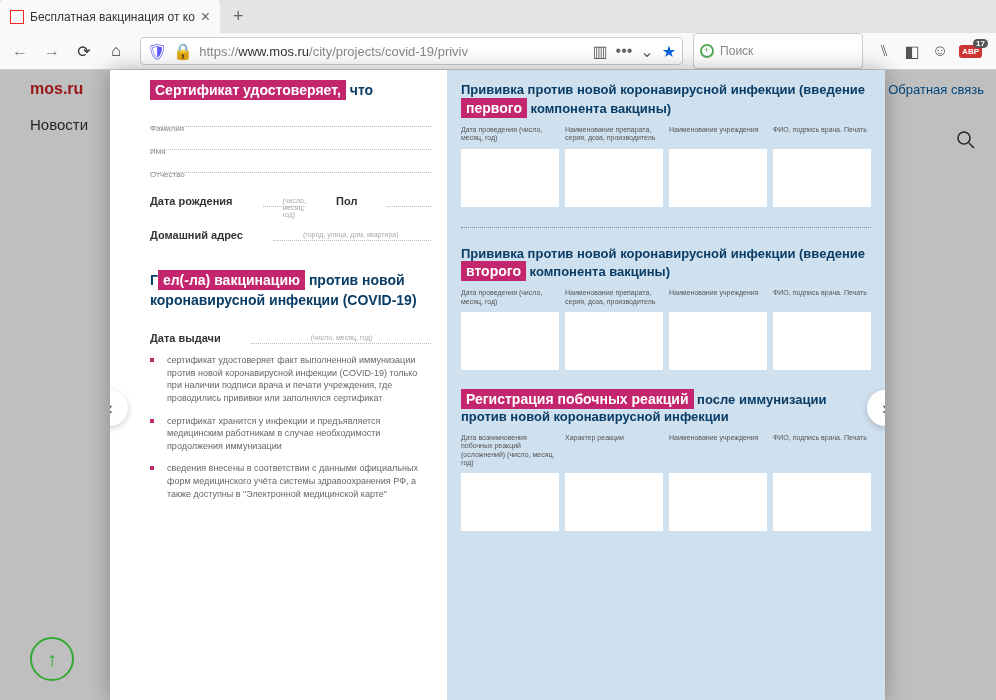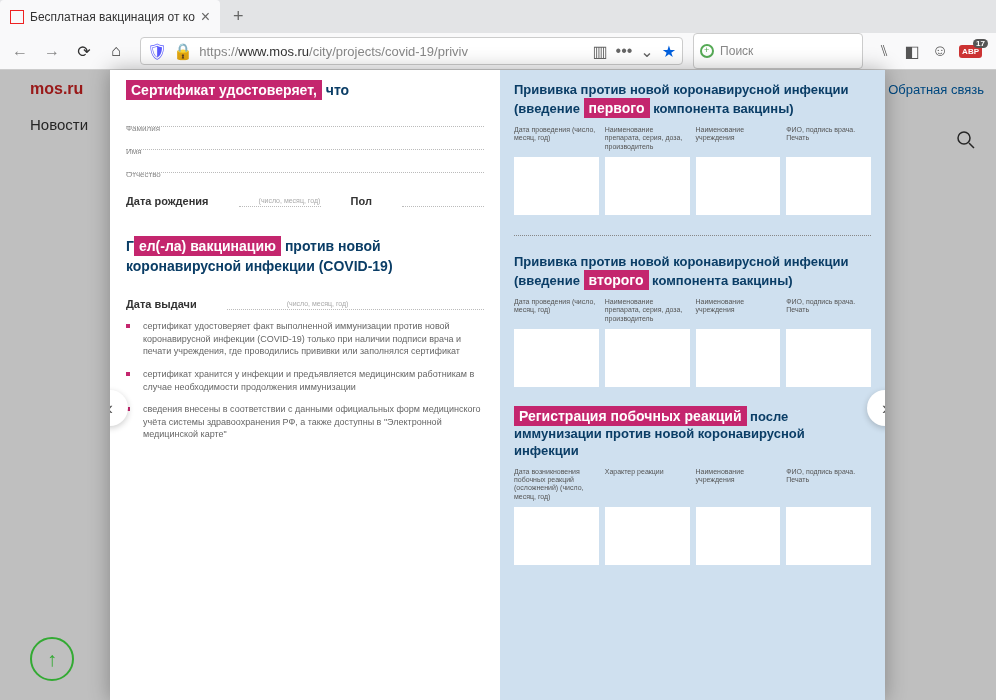--- a/index.html
+++ b/index.html
@@ -42,21 +42,21 @@
 .news-link { padding: 8px 30px; font-size: 15px; color: #333; }
 .search-circle { position: absolute; right: 20px; top: 60px; }
 
 .overlay-dim { position: absolute; inset: 0; background: rgba(0,0,0,0.25); }
 
 
 .modal { position: absolute; top: 0; left: 110px; width: 775px; height: 631px; background: #fff; box-shadow: 0 0 20px rgba(0,0,0,0.3); overflow: hidden; }
 .modal-content { display: flex; height: 100%; }
 
 
-.cert-left { width: 390px; padding: 12px 16px; background: #fff; font-size: 11px; color: #555; }
+.cert-left { width: 313px; padding: 12px 16px; background: #fff; font-size: 11px; color: #555; margin-left: 24px; }
 .pink-bar { background: #c4266e; color: #fff; font-weight: bold; padding: 2px 5px; display: inline; font-size: 14px; }
 .cert-title { font-size: 14px; color: #0a3d66; font-weight: bold; }
 .field-line { margin-top: 22px; border-bottom: 1px dotted #bbb; position: relative; text-align: right; }
 .field-label { position: absolute; top: -2px; left: 0; font-size: 8px; color: #888; }
 .field-hint { position: absolute; top: 2px; font-size: 7px; color: #aaa; }
 .field-row { display: flex; gap: 30px; margin-top: 22px; }
 .field-strong { font-size: 11px; color: #333; font-weight: bold; }
 .body-line { border-bottom: 1px dotted #bbb; flex: 1; }
 
 .vac-title { margin-top: 30px; font-size: 14px; color: #0a3d66; font-weight: bold; line-height: 1.4; }
@@ -166,20 +166,26 @@
 
         <div class="field-row">
           <span class="field-strong">Дата рождения</span>
           <div class="body-line" style="position:relative">
               <span class="field-hint" style="left:20px">(число, месяц, год)</span>
             </div>
           <span class="field-strong">Пол</span>
           <div class="body-line" style="width:50px"></div>
         </div>
 
+        <div class="field-row">
+          <span class="field-strong">Домашний адрес</span>
+          <div class="body-line" style="position:relative">
+              <span class="field-hint" style="left:30px">(город, улица, дом, квартира)</span>
+            </div>
+        </div>
 
         <div class="vac-title">
           <span>Г</span><span class="pink-bar">ел(-ла) вакцинацию</span><span> против новой</span><br>
           <span>коронавирусной инфекции (COVID-19)</span>
         </div>
 
         <div class="field-row">
           <span class="field-strong">Дата выдачи</span>
           <div class="body-line" style="position:relative">
               <span class="field-hint" style="left:60px">(число, месяц, год)</span>

